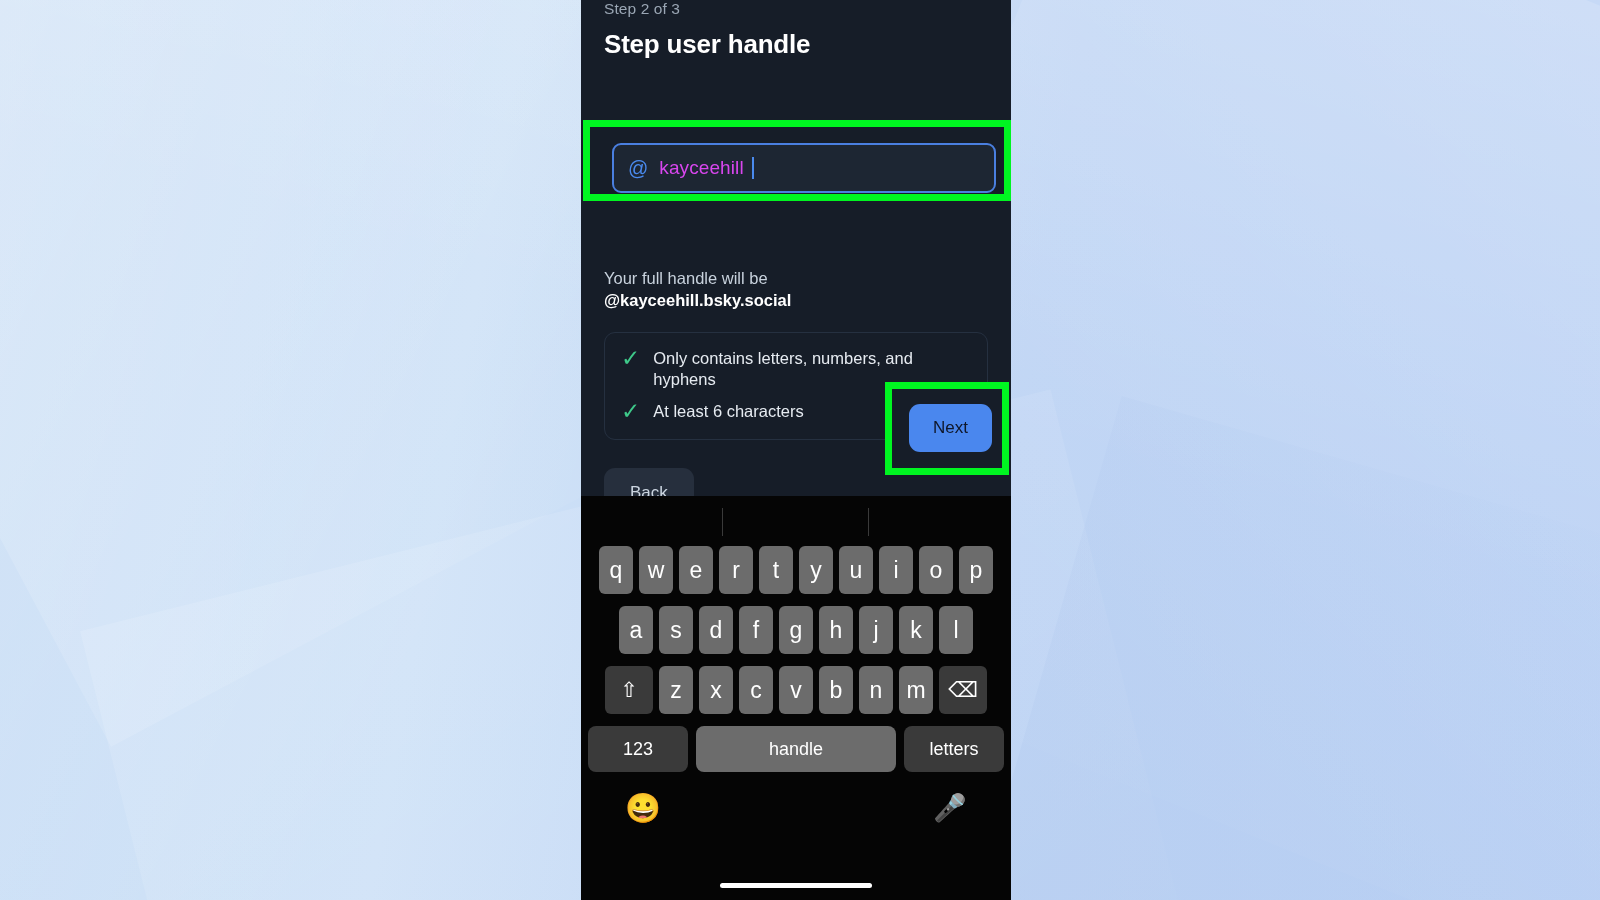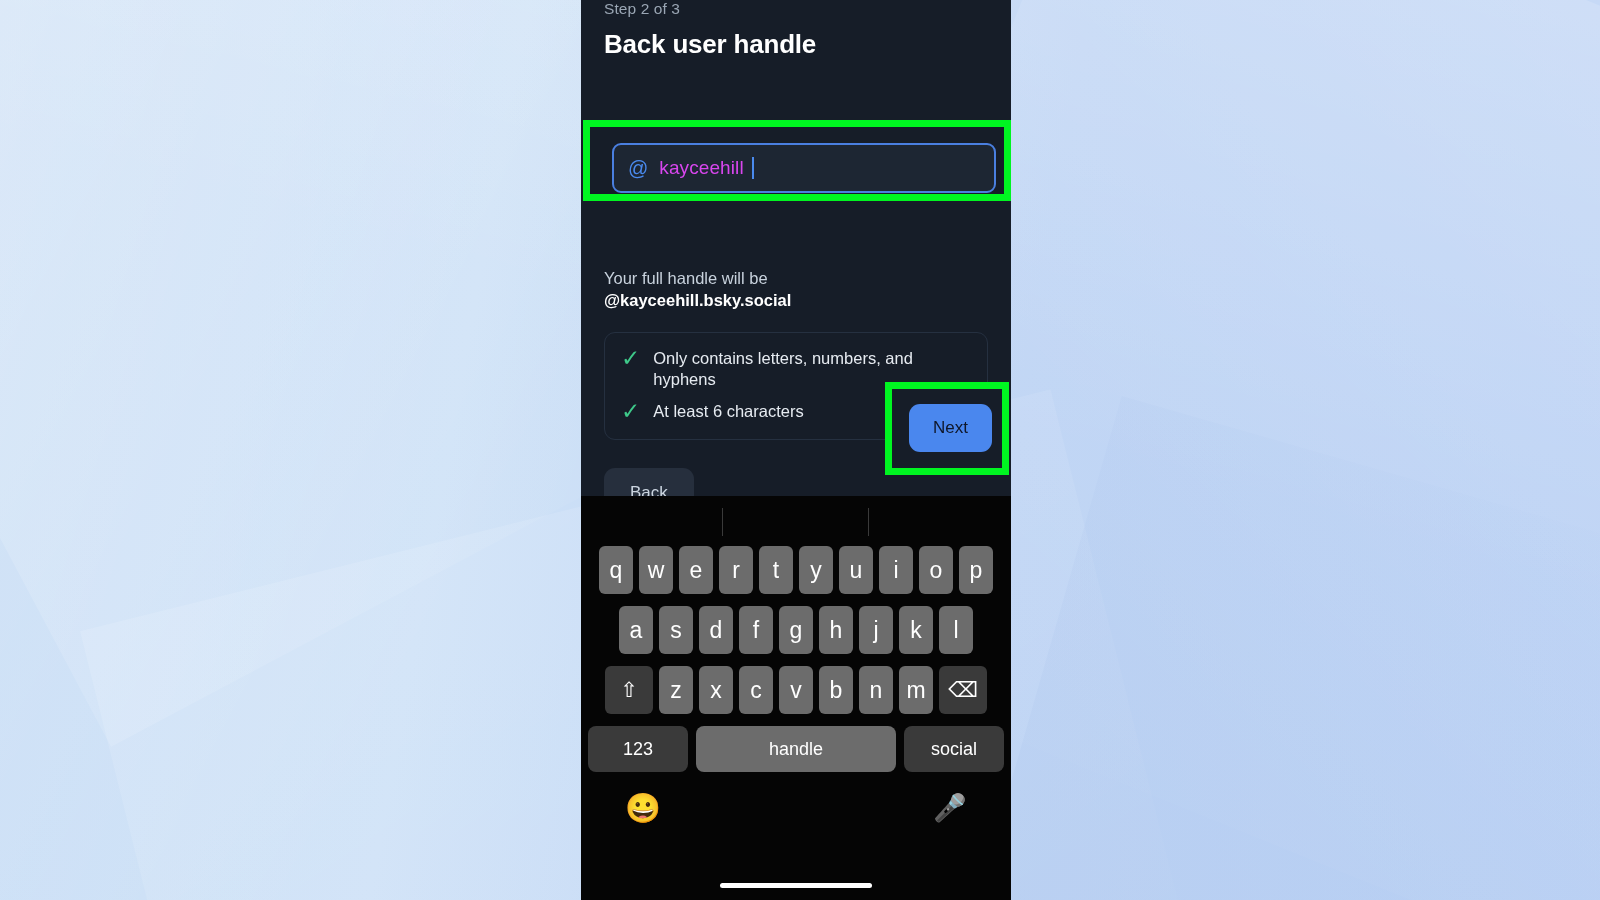--- a/index.html
+++ b/index.html
@@ -118,21 +118,21 @@
 <div class="facet f1"></div>
 <div class="facet f2"></div>
 <div class="facet f3"></div>
 <div class="facet f4"></div>
 
 <div class="phone">
 
   <div class="app">
     <div class="pad">
       <div class="step-label">Step 2 of 3</div>
-      <div class="title">Back user handle</div>
+      <div class="title">Step user handle</div>
 
       <div class="fullhandle">
         <span>Your full handle will be</span><br>
         <b>@kayceehill.bsky.social</b>
       </div>
 
       <div class="checks">
         <div class="check">
           <span class="tick">✓</span>
           <span class="check-txt">Only contains letters, numbers, and hyphens</span>
@@ -210,21 +210,21 @@
       <div class="key">v</div>
       <div class="key">b</div>
       <div class="key">n</div>
       <div class="key">m</div>
       <div class="key wide">⌫</div>
     </div>
 
     <div class="krow r4">
       <div class="key fn">123</div>
       <div class="key space">handle</div>
-      <div class="key fn">social</div>
+      <div class="key fn">letters</div>
     </div>
 
     <div class="bottombar">
       <span class="emoji">😀</span>
       <span class="mic">🎤</span>
     </div>
 
     <div class="home-ind"></div>
   </div>
 

